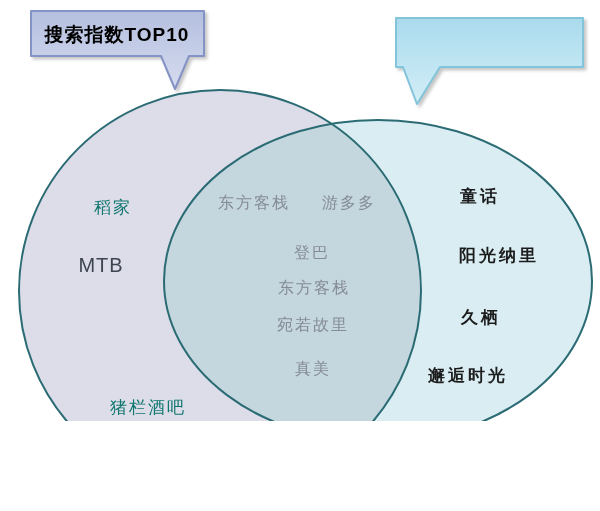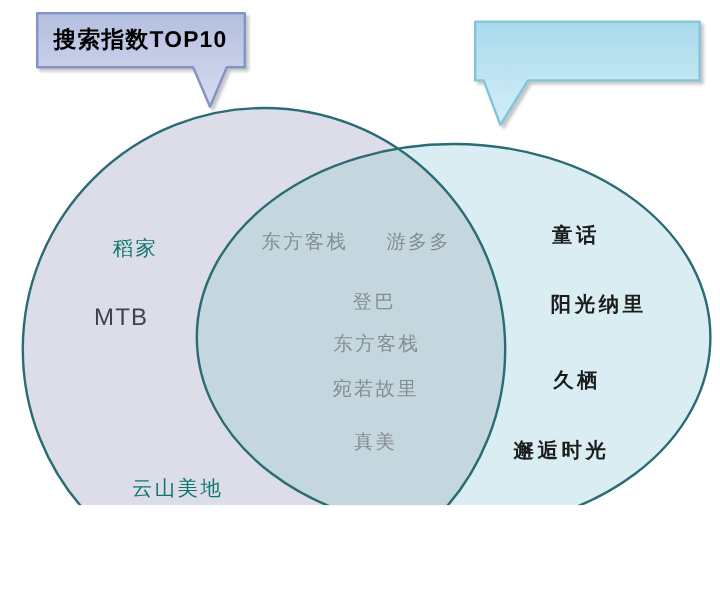--- a/index.html
+++ b/index.html
@@ -81,21 +81,21 @@
     <ellipse cx="378" cy="281" rx="214" ry="161" fill="none" stroke="#2a6b74" stroke-width="2"></ellipse>
 
     <path d="M31,11 H204 V56 H189 L175,89 L161,56 H31 Z" fill="url(#gradLeftCallout)" stroke="#8493c6" stroke-width="2" stroke-linejoin="round" filter="url(#ds)"></path>
     <path d="M396,18 H583 V67 H440 L417,104 L403,67 H396 Z" fill="url(#gradRightCallout)" stroke="#82c5da" stroke-width="2" stroke-linejoin="round" filter="url(#ds)"></path>
   </svg>
 
   <div class="lbl callout-lbl" style="left:117px; top:34px;">搜索指数TOP10</div>
 
   <div class="lbl left-item" style="left:113px; top:207px;">稻家</div>
   <div class="lbl left-item latin" style="left:101px; top:265px;">MTB</div>
-  <div class="lbl left-item" style="left:148px; top:407px;">云山美地</div>
+  <div class="lbl left-item" style="left:148px; top:407px;">猪栏酒吧</div>
 
   <div class="lbl overlap-item" style="left:254px; top:203px;">东方客栈</div>
   <div class="lbl overlap-item" style="left:349px; top:203px;">游多多</div>
   <div class="lbl overlap-item" style="left:312px; top:253px;">登巴</div>
   <div class="lbl overlap-item" style="left:314px; top:288px;">东方客栈</div>
   <div class="lbl overlap-item" style="left:313px; top:325px;">宛若故里</div>
   <div class="lbl overlap-item" style="left:313px; top:369px;text-align:right;">真美</div>
 
   <div class="lbl right-item" style="left:480px; top:196px;">童话</div>
   <div class="lbl right-item" style="left:499px; top:256px;font-family:Liberation Mono, monospace;">阳光纳里</div>

